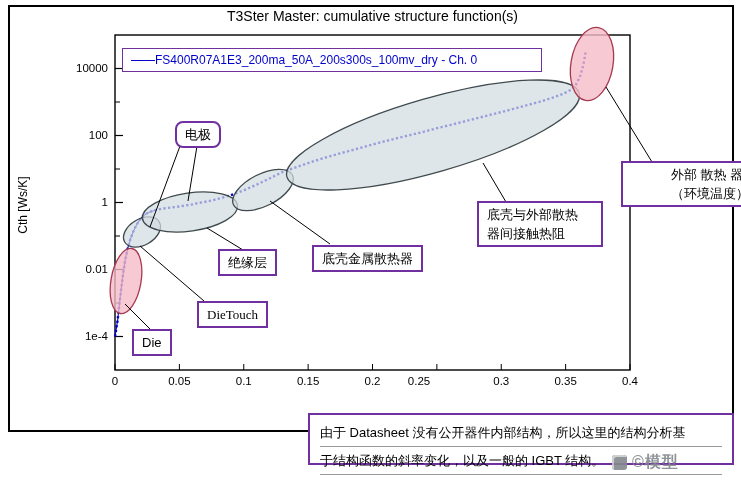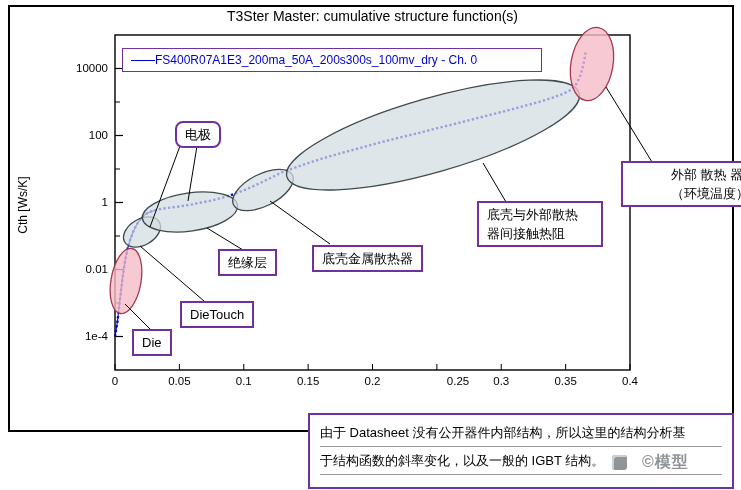--- a/index.html
+++ b/index.html
@@ -18,27 +18,27 @@
   #legend-text{font-size:12px;color:var(--blue,#0000CC);white-space:nowrap;overflow:hidden;}
   #ylabel{position:absolute;left:-17px;top:198px;width:80px;text-align:center;font-size:12px;transform:rotate(-90deg);z-index:4;}
   #xlabel{position:absolute;left:115px;top:396px;width:515px;text-align:center;font-size:12px;z-index:4;}
   .tick-label-x{position:absolute;width:44px;text-align:center;font-size:11.5px;top:375px;z-index:4;}
   .tick-label-y{position:absolute;width:56px;text-align:right;font-size:11.5px;left:52px;z-index:4;}
   .ann-box{
     position:absolute;background:#fff;border:2px solid var(--accent,#7030A0);
     font-size:13px;line-height:19px;padding:2px 8px;white-space:pre-line;z-index:7;color:#000;
   }
   #note-box{
-    position:absolute;left:308px;top:413px;width:426px;height:76px;z-index:8;
+    position:absolute;left:308px;top:413px;width:426px;height:52px;z-index:8;
     background:#fff;border:2px solid var(--accent,#7030A0);padding:4px 10px 0 10px;box-sizing:border-box;
     font-size:13px;color:#000;
   }
   .note-line{display:block;line-height:27px;border-bottom:1px solid #9a9a9a;white-space:nowrap;overflow:hidden;}
   #watermark{
-    position:absolute;left:612px;top:452px;z-index:9;display:flex;align-items:center;gap:15px;
+    position:absolute;left:612px;top:452px;z-index:9;display:flex;align-items:center;gap:5px;
     color:#84898f;font-weight:bold;font-size:16px;letter-spacing:1px;opacity:.9;
   }
   #watermark-logo{width:15px;height:15px;background:#84898f;border-radius:3px;
     box-shadow:inset 2px 2px 0 #c9ccd0;}
 </style>
 </head>
 <body>
 
 <div id="stage">
 
@@ -91,21 +91,21 @@
       <line x1="243" y1="250" x2="207" y2="228" stroke="#000" stroke-width="1"></line>
       <line x1="204" y1="301" x2="140" y2="246" stroke="#000" stroke-width="1"></line>
       <line x1="150" y1="329" x2="125" y2="304" stroke="#000" stroke-width="1"></line>
       <line x1="330" y1="244" x2="270" y2="201" stroke="#000" stroke-width="1"></line>
       <line x1="506" y1="202" x2="483" y2="163" stroke="#000" stroke-width="1"></line>
       <line x1="652" y1="162" x2="606" y2="87" stroke="#000" stroke-width="1"></line>
     </svg>
 
   <div class="ann-box" style="left:175px;top:121px;border-radius:8px;">电极</div>
   <div class="ann-box" style="left:218px;top:249px;">绝缘层</div>
-  <div class="ann-box" style="left:180px;top:301px;">DieTouch</div>
+  <div class="ann-box" style="left:197px;top:301px;font-family:Liberation Serif, serif;">DieTouch</div>
   <div class="ann-box" style="left:132px;top:329px;">Die</div>
   <div class="ann-box" style="left:312px;top:245px;">底壳金属散热器</div>
   <div class="ann-box" style="left:477px;top:201px;width:106px;">底壳与外部散热
 器间接触热阻</div>
   <div class="ann-box" style="left:621px;top:161px;width:96px;padding-left:48px;">外部 散热 器
 （环境温度）</div>
 
   <div id="note-box">
     <span class="note-line">由于 Datasheet 没有公开器件内部结构，所以这里的结构分析基</span>
     <span class="note-line">于结构函数的斜率变化，以及一般的 IGBT 结构。</span>
@@ -114,21 +114,21 @@
   <div id="watermark">
     <span id="watermark-logo"></span>
     <span>©模型</span>
   </div>
 
 <div class="tick-label-x" style="left: 93px;">0</div>
     <div class="tick-label-x" style="left: 157.375px;">0.05</div>
     <div class="tick-label-x" style="left: 221.75px;">0.1</div>
     <div class="tick-label-x" style="left: 286.125px;">0.15</div>
     <div class="tick-label-x" style="left: 350.5px;">0.2</div>
-    <div class="tick-label-x" style="left: 436px;">0.25</div>
+    <div class="tick-label-x" style="left: 397px;">0.25</div>
     <div class="tick-label-x" style="left: 479.25px;">0.3</div>
     <div class="tick-label-x" style="left: 543.625px;">0.35</div>
     <div class="tick-label-x" style="left: 608px;">0.4</div>
     <div class="tick-label-y" style="top: 61.5px;">10000</div>
     <div class="tick-label-y" style="top: 128.5px;">100</div>
     <div class="tick-label-y" style="top: 195.5px;">1</div>
     <div class="tick-label-y" style="top: 262.5px;">0.01</div>
     <div class="tick-label-y" style="top: 329.5px;">1e-4</div>
   </div>
 

